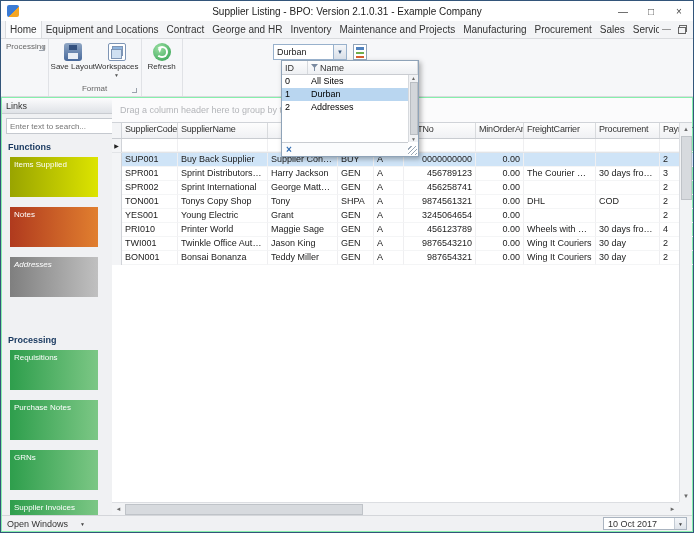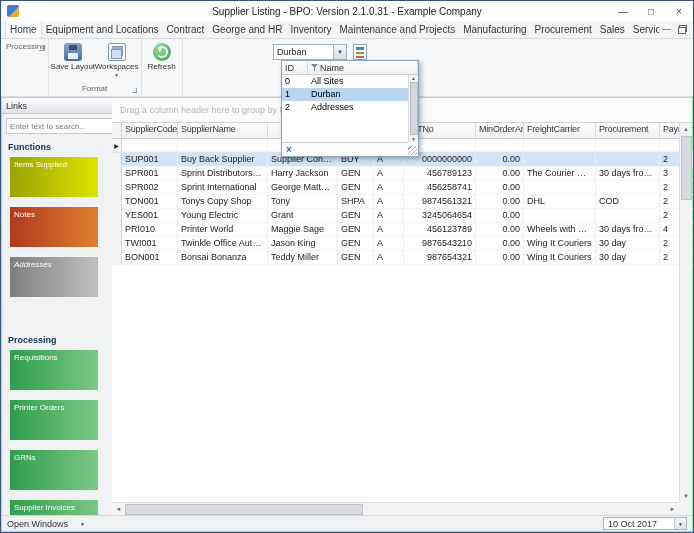--- a/index.html
+++ b/index.html
@@ -231,21 +231,21 @@
           <line x1="6" y1="6" x2="9" y2="9" stroke="#7a828c" stroke-width="1.2"></line>
         </svg>
     </div>
     <div class="sb-body">
         <div class="sb-title">Functions</div>
         <div class="tile" style="background: linear-gradient(90deg, rgb(153, 164, 0), rgb(221, 228, 0));">Items Supplied</div>
         <div class="tile" style="background: linear-gradient(90deg, rgb(176, 58, 30), rgb(225, 127, 47));">Notes</div>
         <div class="tile" style="background: linear-gradient(90deg, rgb(127, 127, 127), rgb(192, 192, 192)); font-style: italic;">Addresses</div>
         <div class="sb-title second">Processing</div>
         <div class="tile" style="background: linear-gradient(90deg, rgb(46, 158, 76), rgb(124, 199, 133));">Requisitions</div>
-        <div class="tile" style="background: linear-gradient(90deg, rgb(46, 158, 76), rgb(124, 199, 133));">Printer Orders</div>
+        <div class="tile" style="background: linear-gradient(90deg, rgb(46, 158, 76), rgb(124, 199, 133));">Purchase Notes</div>
         <div class="tile" style="background: linear-gradient(90deg, rgb(46, 158, 76), rgb(124, 199, 133));">GRNs</div>
         <div class="tile" style="background: linear-gradient(90deg, rgb(46, 158, 76), rgb(124, 199, 133));">Supplier Invoices</div>
       </div>
   </div>
 
   <div class="main">
     <div class="group-panel">Drag a column header here to group by that column</div>
     <div class="gheader">
         <div class="ind"></div>
         <div class="gh" style="width: 56px; flex: 0 0 auto;">SupplierCode</div>

